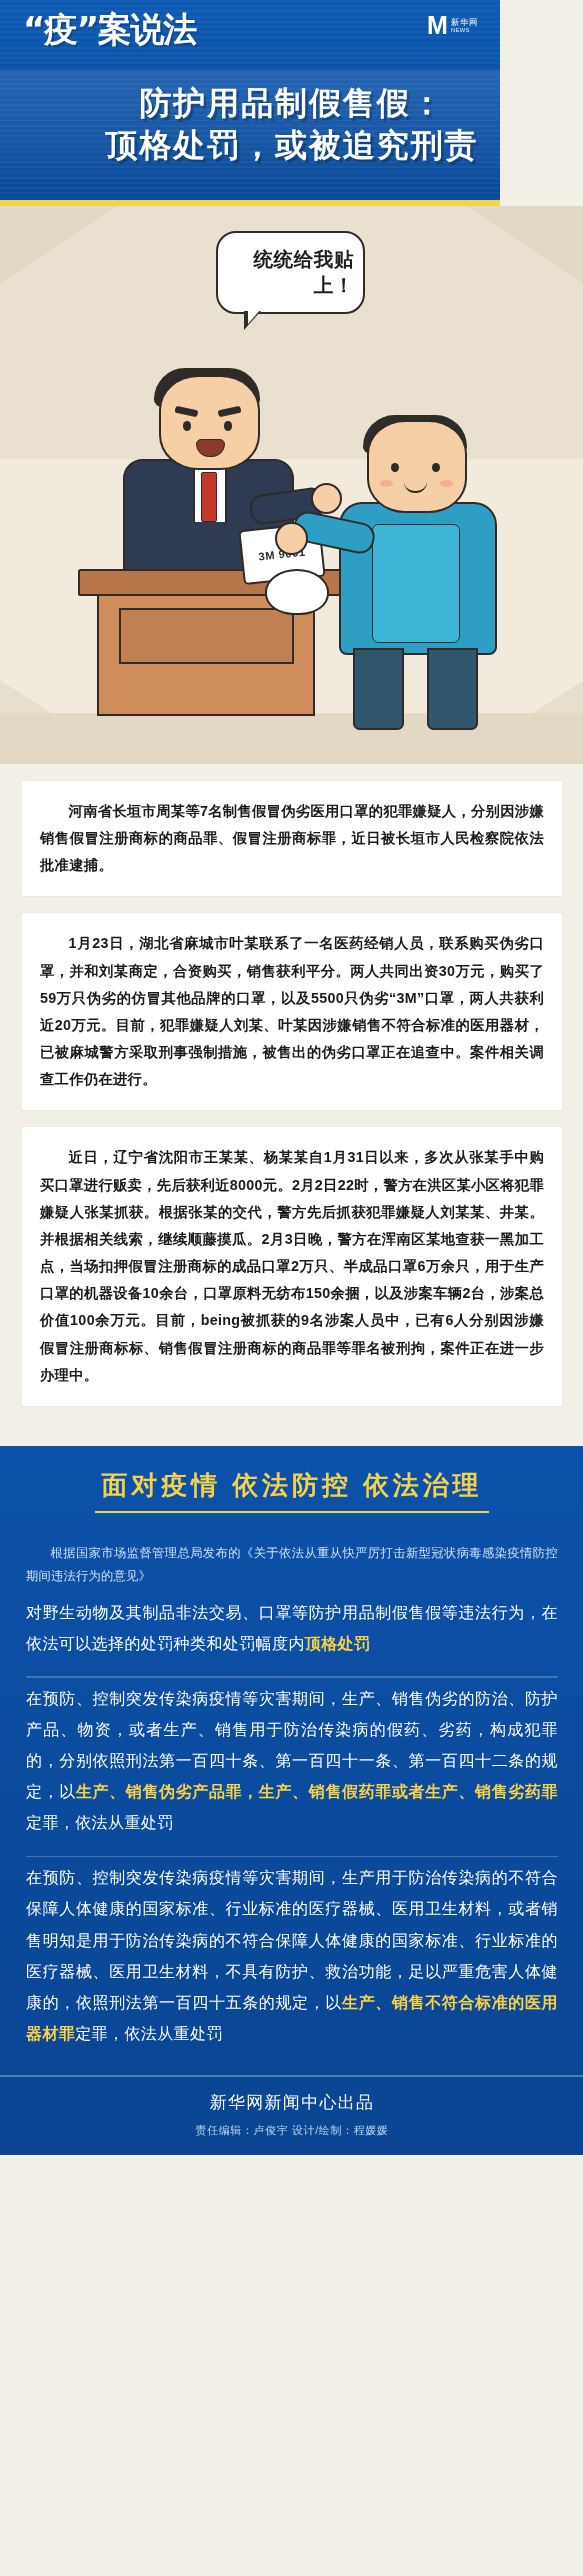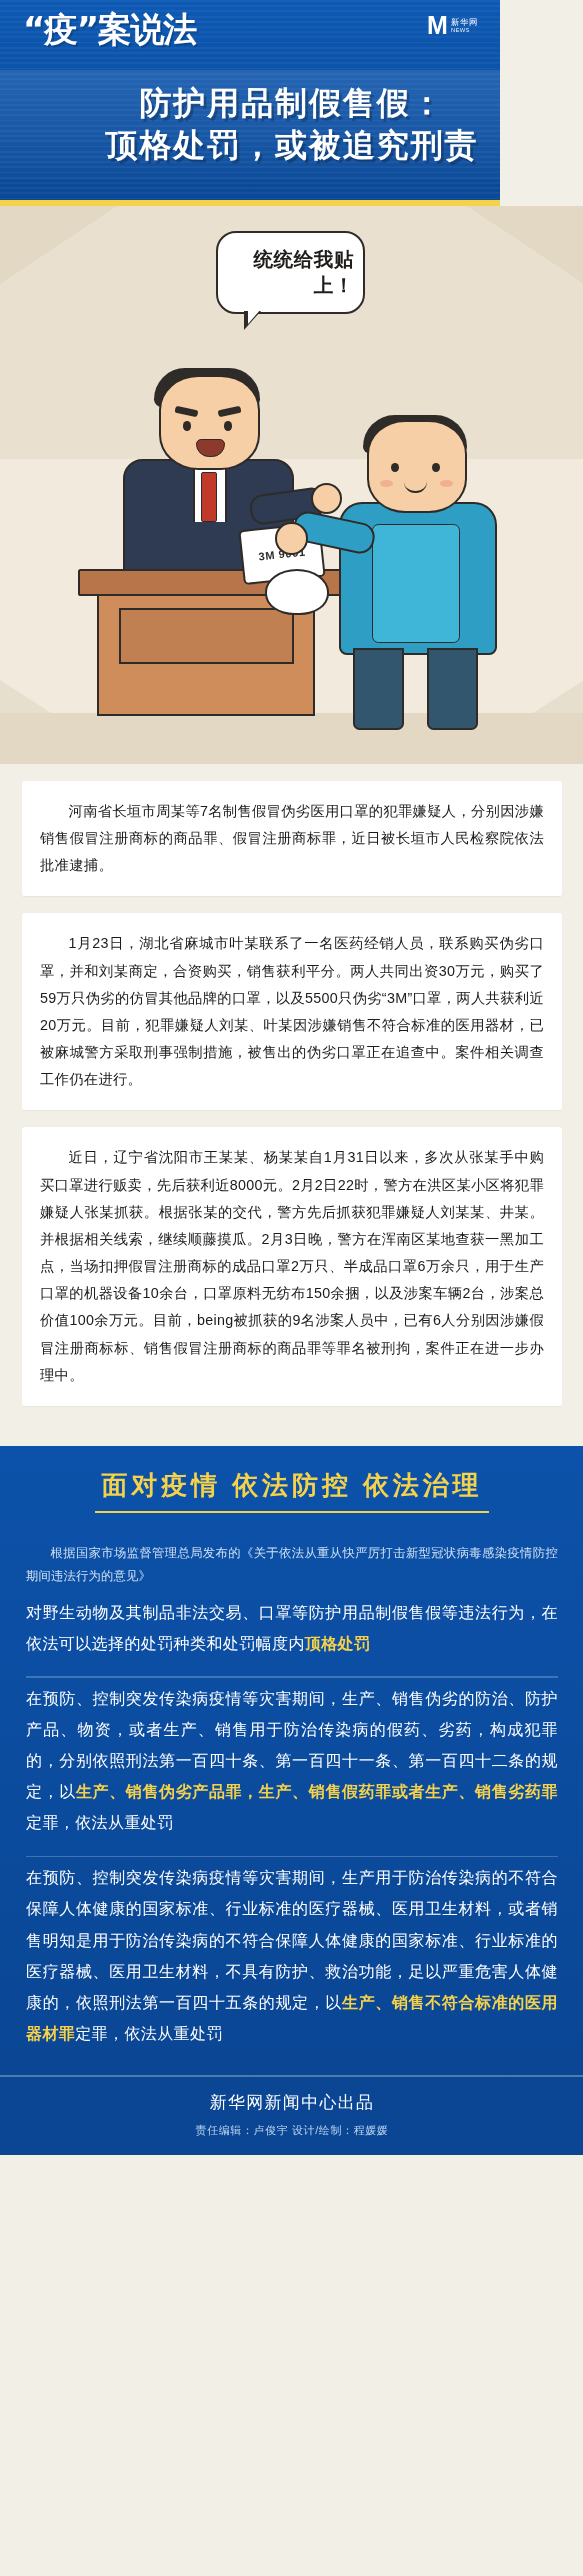--- a/index.html
+++ b/index.html
@@ -417,20 +417,21 @@
     left: 0; bottom: 0;
     width: 584px; height: 51px;
     background: #e2d8c4;
     z-index: 1;
   }
 
   
   .text-section {
     background: #f2efe6;
     padding: 17px 22px 23px 22px;
+    font-weight: bold;
   }
   .card {
     background: #ffffff;
     border-radius: 2.6px;
     padding: 17px 18px;
     margin-bottom: 17px;
     box-shadow: 0 0.6px 1.3px rgba(0,0,0,0.05);
   }
   .card p {
     margin: 0;

